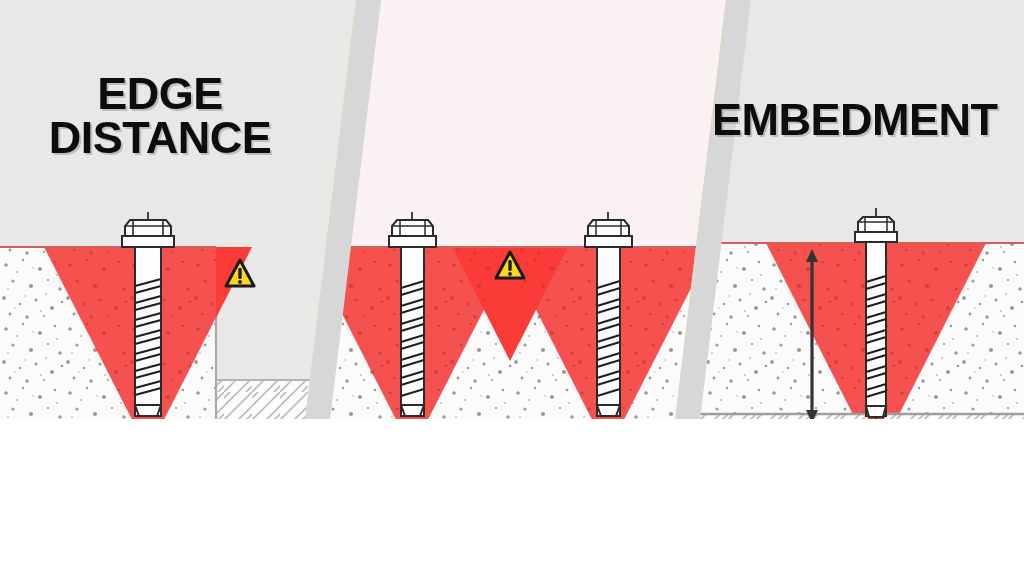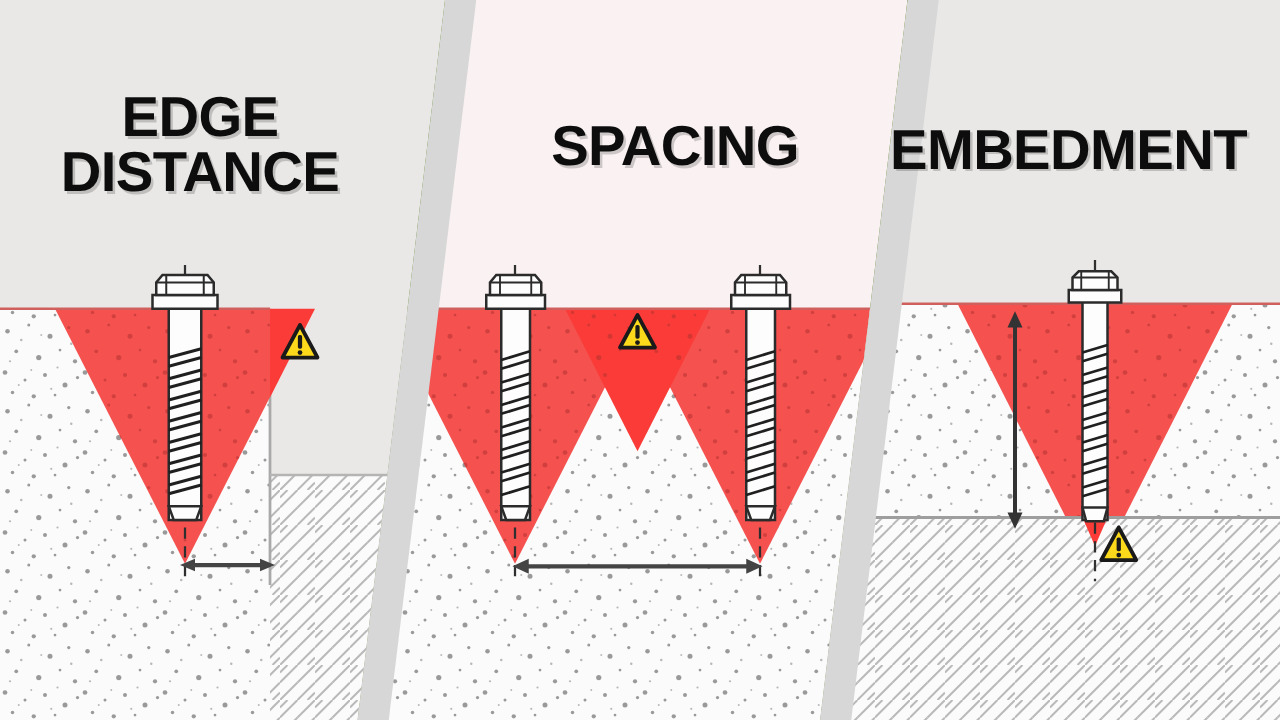--- a/index.html
+++ b/index.html
@@ -1,17 +1,17 @@
 <!DOCTYPE html>
 <html><head>
 <meta charset="utf-8">
 <style>
   html,body{margin:0;padding:0;background:#fff;}
   body{width:1024px;height:576px;overflow:hidden;font-family:"Liberation Sans",sans-serif;}
-  #stage{position:relative;width:1024px;height:576px;overflow:hidden;background:#4d7c0f;}
+  #stage{position:relative;width:1024px;height:419px;overflow:hidden;background:#fde047;}
   #stage svg{position:absolute;left:0;top:0;}
   .title{
     position:absolute;font-family:"Liberation Sans",sans-serif;
     font-weight:bold;color:#0d0d0d;letter-spacing:-0.5px;
     text-shadow:2px 2px 0 rgba(0,0,0,0.18);
     white-space:pre-line;line-height:0.98;text-align:center;
   }
   #title-edge{left:10px;top:72px;width:300px;font-size:45px;}
   #title-spacing{left:390px;top:95px;width:300px;font-size:45px;}
   #title-embed{left:712px;top:98px;width:320px;font-size:45px;text-align:left;}
@@ -325,17 +325,16 @@
     <g transform="translate(895,437)">
       <path d="M0,-15 L14,11 L-14,11 Z" fill="#fdd91b" stroke="#1a1a1a" stroke-width="3" stroke-linejoin="round"></path>
       <rect x="-1.7" y="-7" width="3.4" height="11" rx="1.4" fill="#1a1a1a"></rect>
       <circle cx="0" cy="7" r="1.9" fill="#1a1a1a"></circle>
     </g>
   </svg>
 
   <div class="title" id="title-edge">EDGE
 DISTANCE</div>
 
-  <div class="title" id="title-spacing">SPACING</div>
 
   <div class="title" id="title-embed">EMBEDMENT</div>
 
 </div>
 
 </body></html>

